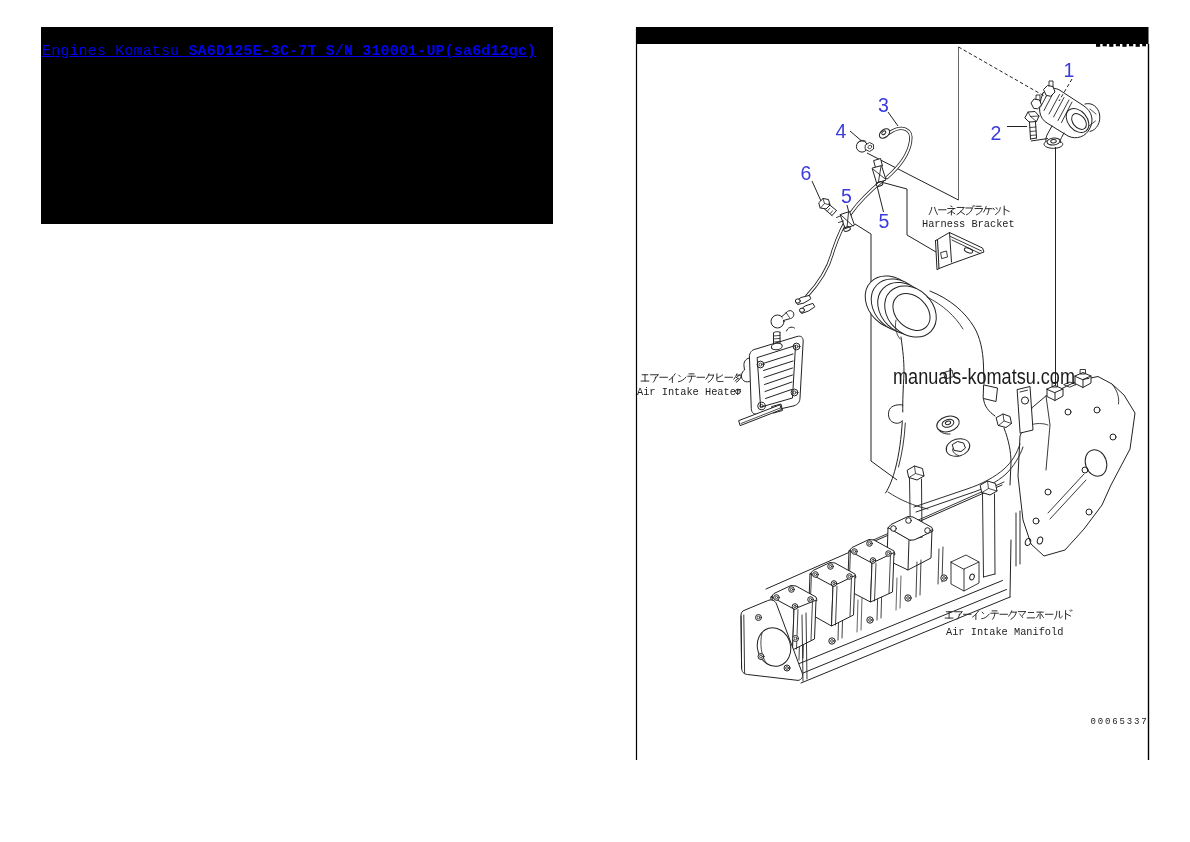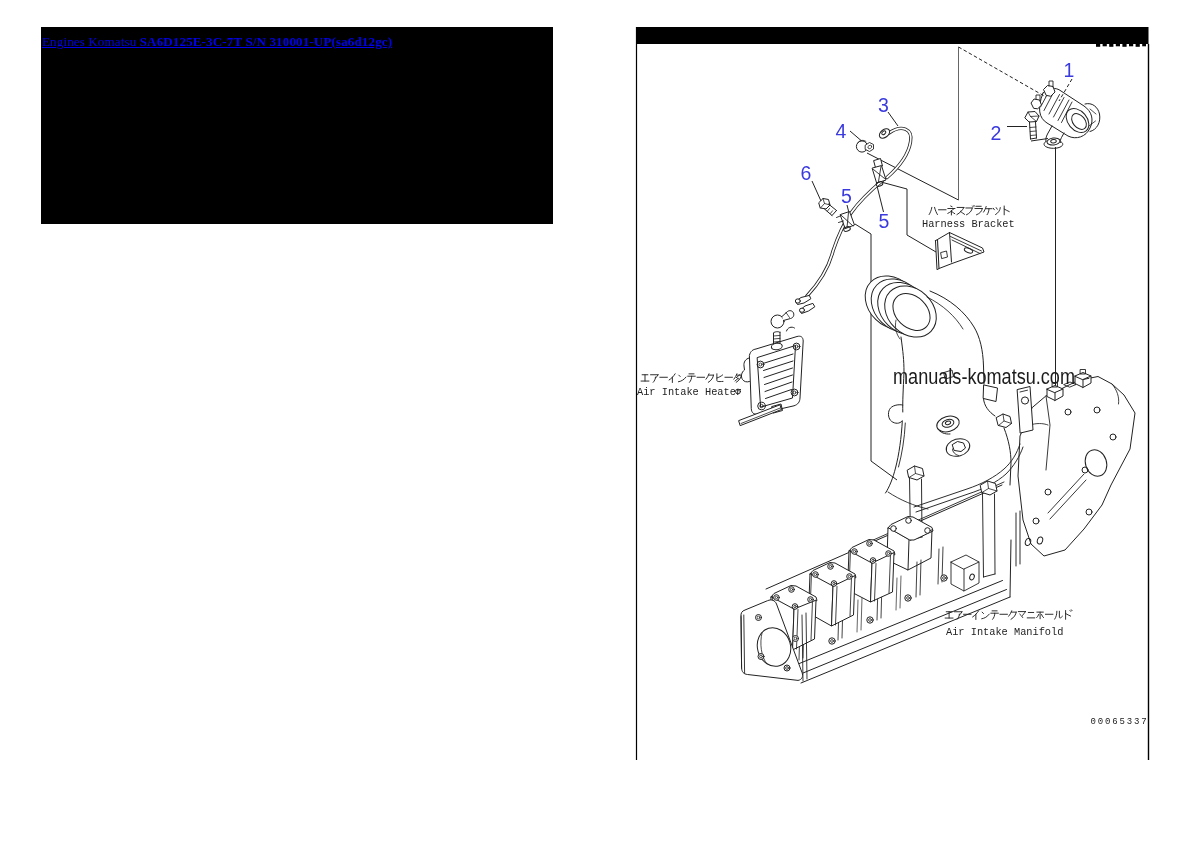--- a/index.html
+++ b/index.html
@@ -1,19 +1,19 @@
 <!DOCTYPE html>
 <html><head><meta charset="utf-8">
 <style>
 html,body{margin:0;padding:0;width:1190px;height:842px;background:#fff;overflow:hidden}
 .abs{position:absolute}
 </style></head>
 <body>
 <div class="abs" style="left:41px;top:27px;width:512px;height:197px;background:#000"></div>
-<div class="abs" style="left:42px;top:36px;font-family:Liberation Serif, serif;font-size:13px;line-height:11.6px;letter-spacing:0.15px;color:#0101ee;white-space:nowrap"><span style="text-decoration:underline">Engines Komatsu <b>SA6D125E-3C-7T S/N 310001-UP(sa6d12gc)</b></span></div>
+<div class="abs" style="left:42px;top:46px;font-family:Liberation Mono, monospace;font-size:15px;line-height:11.6px;letter-spacing:0.15px;color:#0101ee;white-space:nowrap"><span style="text-decoration:underline">Engines Komatsu <b>SA6D125E-3C-7T S/N 310001-UP(sa6d12gc)</b></span></div>
 
 <svg class="abs" style="left:630px;top:20px" width="530" height="750" viewBox="630 20 530 750" fill="none" stroke="none">
 <defs>
 <g id="kha">
         <path d="M3.5,1.5 C3,4.5 1.8,7.5 0.5,9.5 M6.5,1.5 C7.2,4.5 8.5,7.5 9.7,9.5"></path>
       </g>
 <g id="kcho">
         <path d="M0.8,4.2 L9.2,4.2"></path>
       </g>
 <g id="kne">

